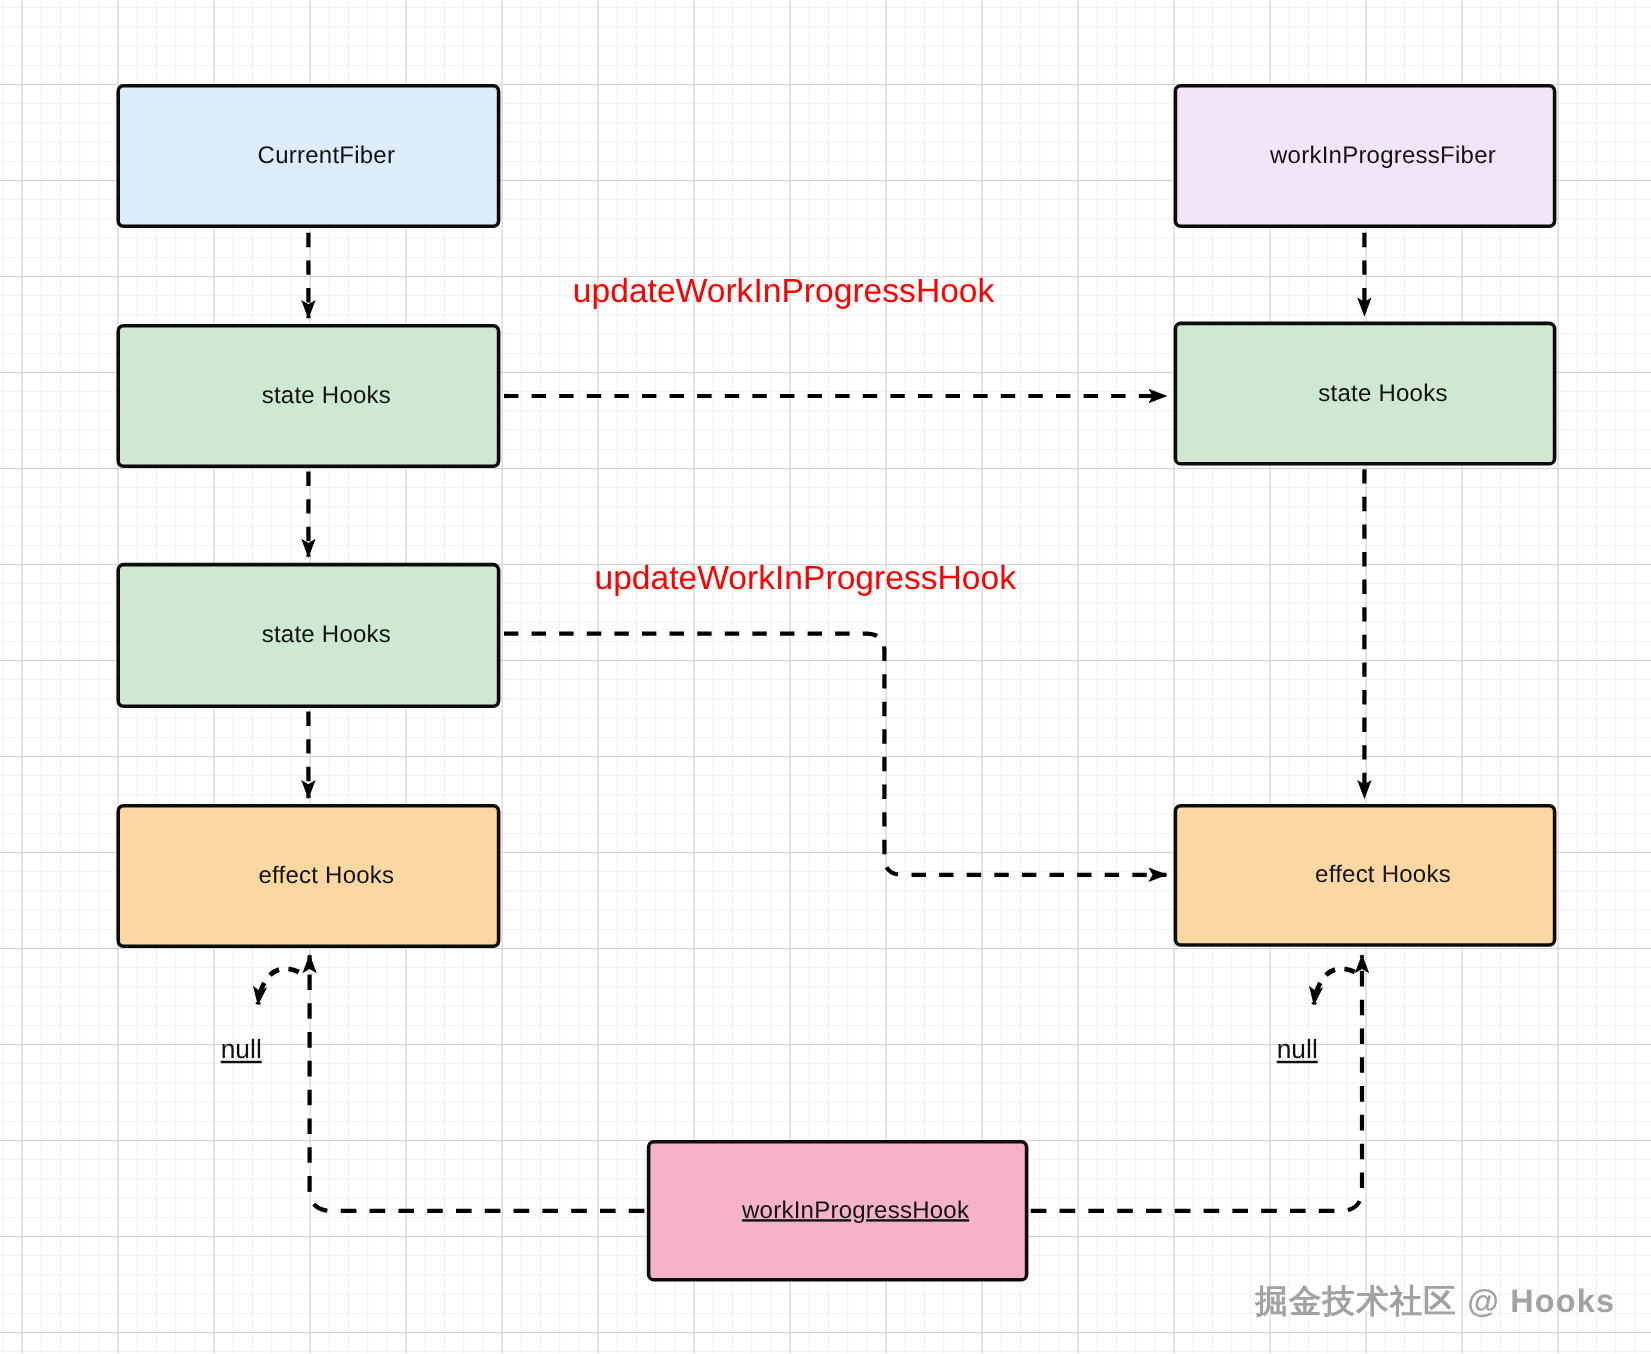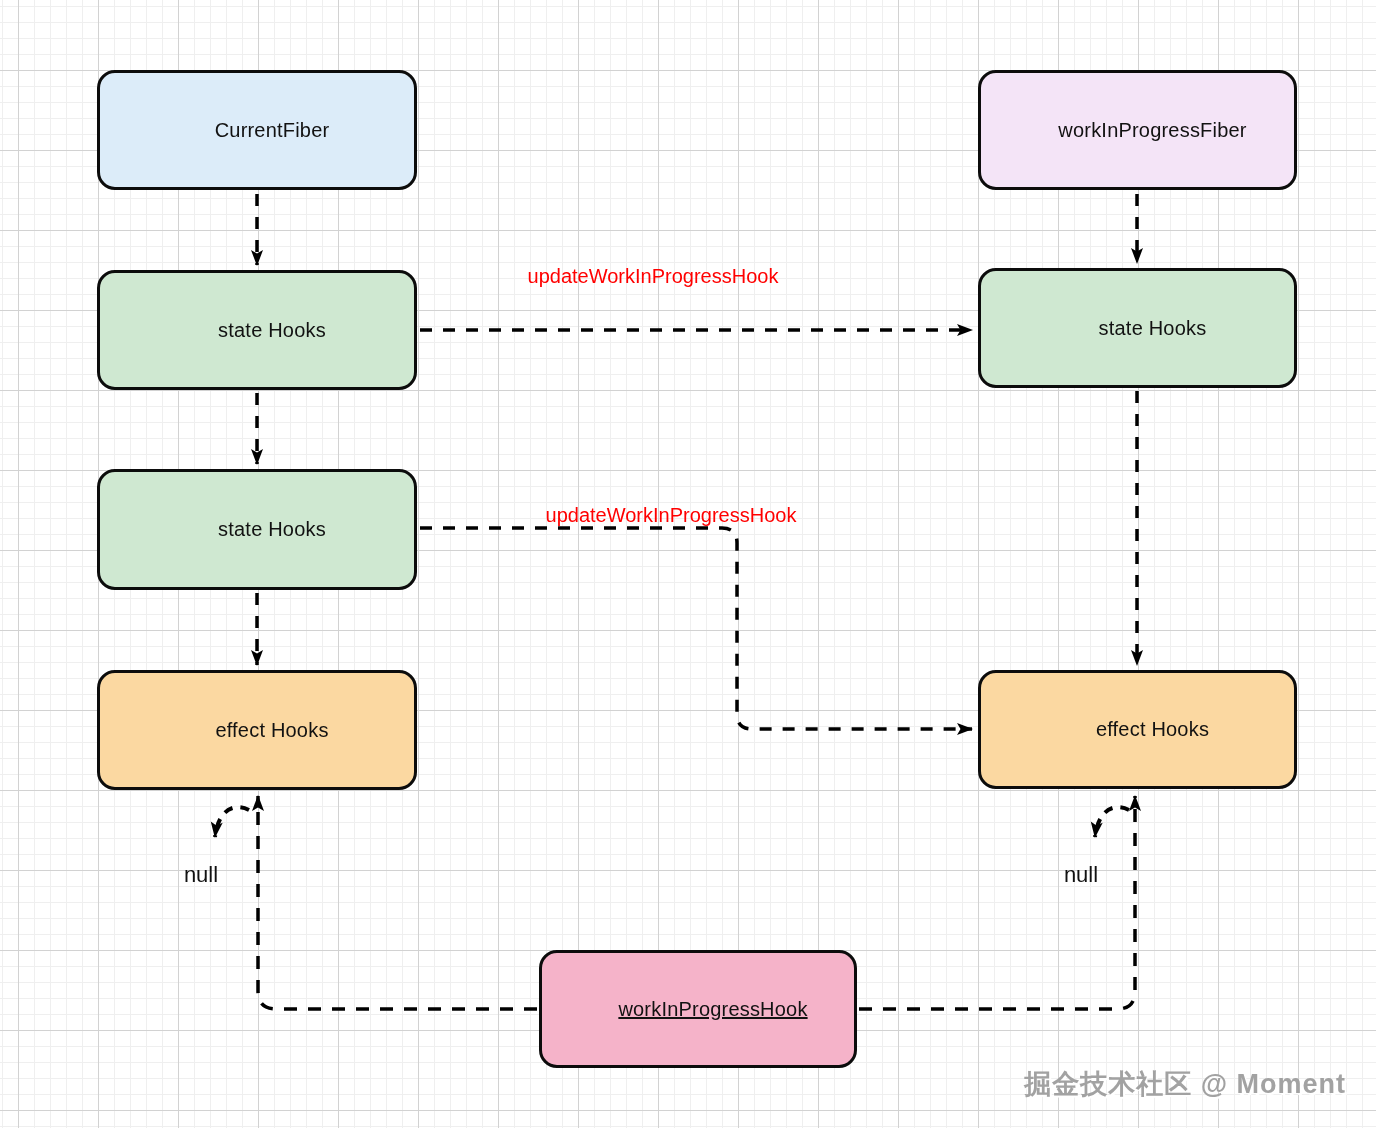--- a/index.html
+++ b/index.html
@@ -23,21 +23,21 @@
   .connector-layer {
     position: absolute;
     left: 0; top: 0;
     width: 1376px; height: 1128px;
   }
 
   .node {
     position: absolute;
     box-sizing: border-box;
     border: 3.5px solid #0c0c0c;
-    border-radius: 18px;
+    border-radius: 6px;
     display: flex;
     align-items: center;
     justify-content: center;
     font-size: 20px;
     color: #121212;
     letter-spacing: 0.2px;
     padding-left: 30px;
   }
   .n-current-fiber   { left: 97px;  top: 70px;  width: 320px; height: 120px; }
   .n-wip-fiber       { left: 978px; top: 70px;  width: 319px; height: 120px; align-items: center; }
@@ -45,33 +45,33 @@
   .n-state-right     { left: 978px; top: 268px; width: 319px; height: 120px; }
   .n-state-left-2    { left: 97px;  top: 469px; width: 320px; height: 121px; }
   .n-effect-left     { left: 97px;  top: 670px; width: 320px; height: 120px; }
   .n-effect-right    { left: 978px; top: 670px; width: 319px; height: 119px; }
   .n-wip-hook        { left: 539px; top: 950px; width: 318px; height: 118px; }
 
   .edge-label {
     position: absolute;
     width: 420px;
     text-align: center;
-    font-size: 20px;
+    font-size: 28px;
     font-weight: 400;
-    margin-top: 38px;
   }
   .edge-label-1 { left: 443px; top: 227px; }
   .edge-label-2 { left: 461px; top: 466px; }
 
   .null-label {
     position: absolute;
     width: 100px;
     text-align: center;
     font-size: 22px;
     color: #111111;
+    text-decoration: underline;
   }
   .null-left  { left: 151px;  top: 862px; }
   .null-right { left: 1031px; top: 862px; }
 
   .watermark {
     position: absolute;
     right: 30px;
     top: 1066px;
     font-size: 27px;
     font-weight: 600;
@@ -148,15 +148,15 @@
   </div>
 
   <div class="edge-label edge-label-1" style="color: rgb(255, 0, 0);">updateWorkInProgressHook</div>
 
   <div class="edge-label edge-label-2" style="color: rgb(255, 0, 0);">updateWorkInProgressHook</div>
 
   <div class="null-label null-left">null</div>
 
   <div class="null-label null-right">null</div>
 
-  <div class="watermark">掘金技术社区 @ Moment</div>
+  <div class="watermark">掘金技术社区 @ Hooks</div>
 
 </div>
 
 </body></html>

